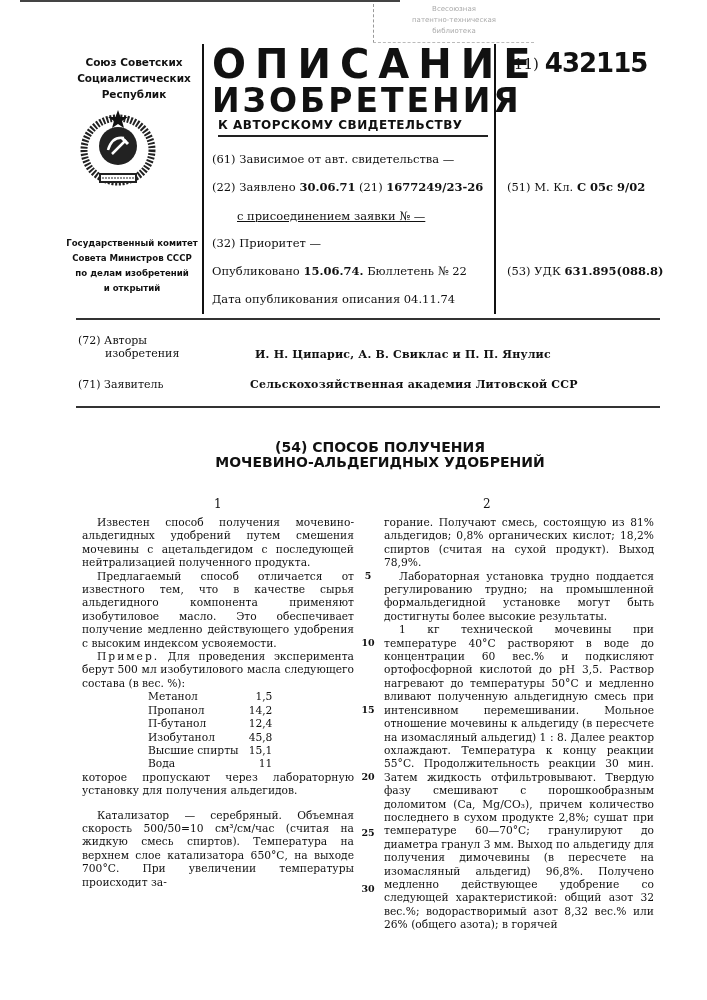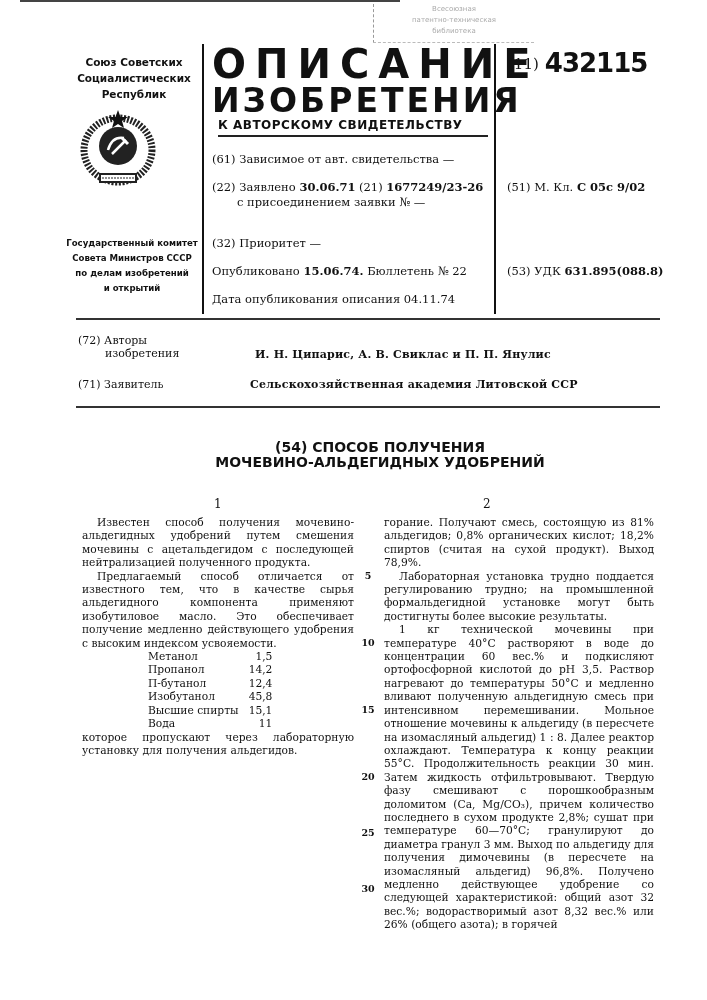--- a/index.html
+++ b/index.html
@@ -81,21 +81,21 @@
   <span>(11)</span><b>432115</b>
 </div>
 
 <div class="abs meta" style="left:212px; top:152px;">(61) Зависимое от авт. свидетельства —</div>
 <div class="abs meta" style="left:212px; top:180px;">
   <span>(22) Заявлено</span>
   <b>30.06.71</b>
   <span>(21)</span>
   <b>1677249/23-26</b>
 </div>
-<div class="abs meta" style="left:237px; top:195px;">с присоединением заявки № —</div>
+<div class="abs meta" style="left:237px; top:209px;text-decoration:underline;">с присоединением заявки № —</div>
 <div class="abs meta" style="left:212px; top:236px;">(32) Приоритет —</div>
 <div class="abs meta" style="left:212px; top:264px;">
   <span>Опубликовано</span>
   <b>15.06.74.</b>
   <span>Бюллетень № 22</span>
 </div>
 <div class="abs meta" style="left:212px; top:292px;">Дата опубликования описания 04.11.74</div>
 
 <div class="abs meta" style="left:507px; top:180px;">
   <span>(51) М. Кл.</span>
@@ -123,20 +123,21 @@
   <div>(54) СПОСОБ ПОЛУЧЕНИЯ</div>
   <div>МОЧЕВИНО-АЛЬДЕГИДНЫХ УДОБРЕНИЙ</div>
 </div>
 
 <div class="abs colnum" style="left:214px; top:497px;">1</div>
 <div class="abs colnum" style="left:483px; top:497px;">2</div>
 
 <div class="abs col" style="left:82px; top:516px; width:272px;">
   <p>Известен способ получения мочевино-альдегидных удобрений путем смешения мочевины с ацетальдегидом с последующей нейтрализацией полученного продукта.</p>
   <p>Предлагаемый способ отличается от известного тем, что в качестве сырья альдегидного компонента применяют изобутиловое масло. Это обеспечивает получение медленно действующего удобрения с высоким индексом усвояемости.</p>
+  <p><span class="sp">Пример.</span><span> Для проведения эксперимента берут 500 мл изобутилового масла следующего состава (в вес. %):</span></p>
   <table class="tbl">
     <tbody>
         <tr>
           <td>Метанол</td>
           <td class="v">1,5</td>
         </tr>
     <tr>
           <td>Пропанол</td>
           <td class="v">14,2</td>
         </tr>
@@ -152,20 +153,21 @@
           <td>Высшие спирты</td>
           <td class="v">15,1</td>
         </tr>
     <tr>
           <td>Вода</td>
           <td class="v">11</td>
         </tr>
   </tbody>
     </table>
   <p class="noind">которое пропускают через лабораторную установку для получения альдегидов.</p>
+  <p style="margin-top:11px;">Катализатор — серебряный. Объемная скорость 500/50=10 см³/см/час (считая на жидкую смесь спиртов). Температура на верхнем слое катализатора 650°С, на выходе 700°С. При увеличении температуры происходит за-</p>
 </div>
 
 <div class="abs lnum" style="left:360px; top:570px;">5</div>
 <div class="abs lnum" style="left:360px; top:637px;">10</div>
 <div class="abs lnum" style="left:360px; top:704px;">15</div>
 <div class="abs lnum" style="left:360px; top:771px;">20</div>
 <div class="abs lnum" style="left:360px; top:827px;">25</div>
 <div class="abs lnum" style="left:360px; top:883px;">30</div>
 
 <div class="abs col" style="left:384px; top:516px; width:270px;">

